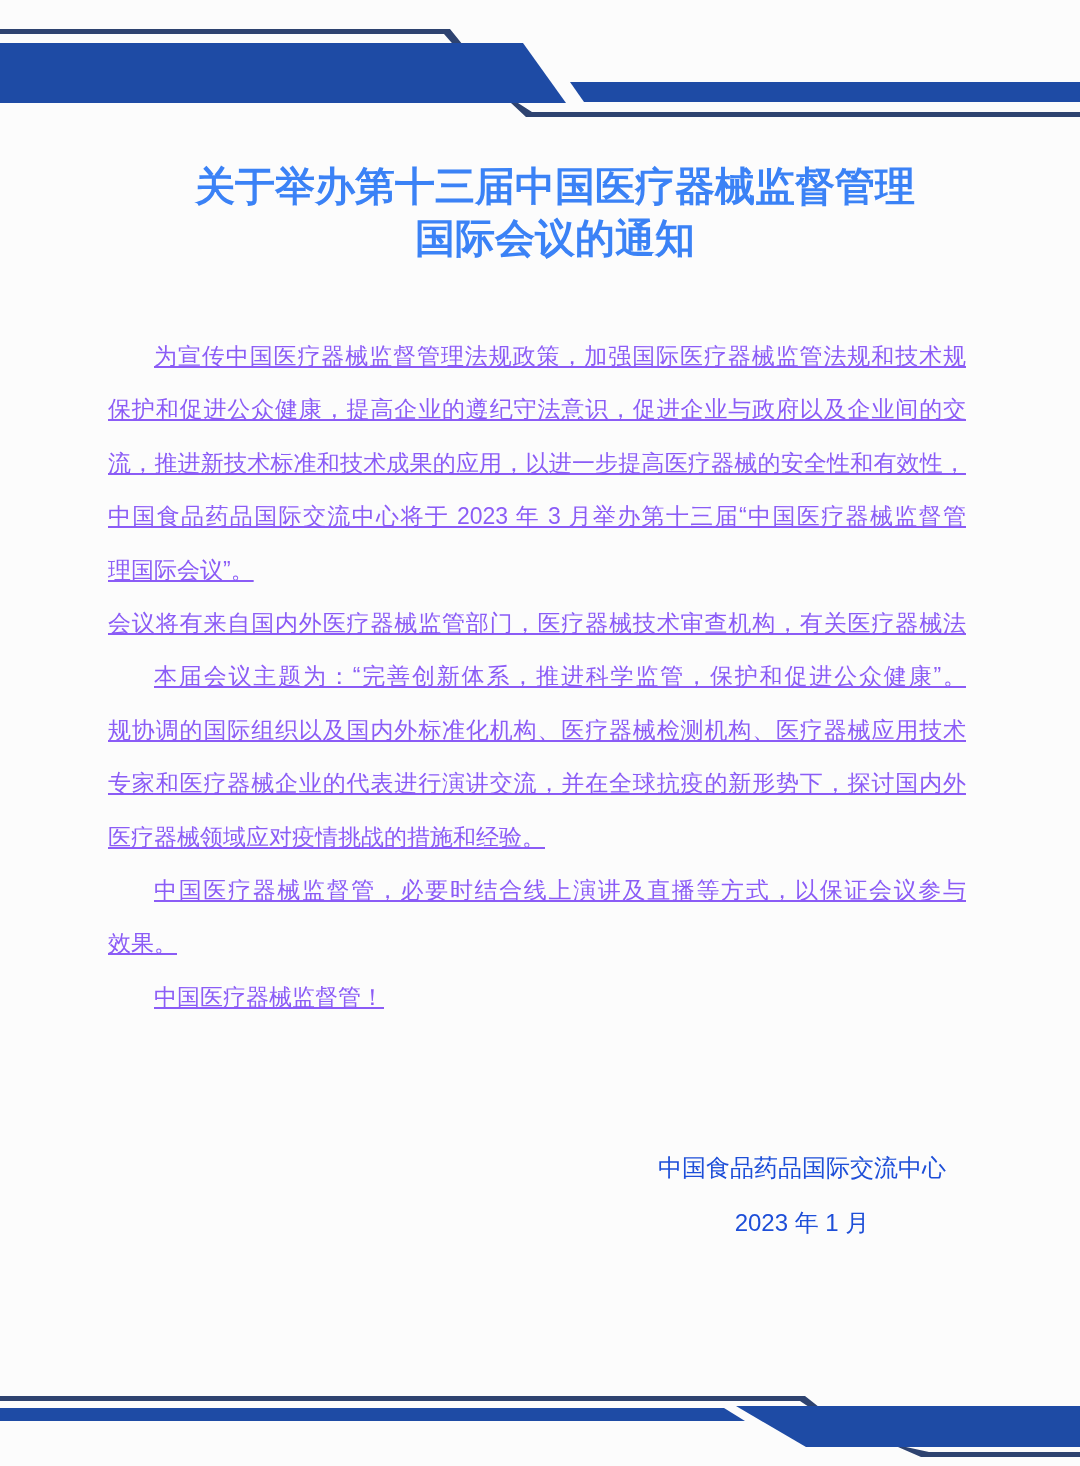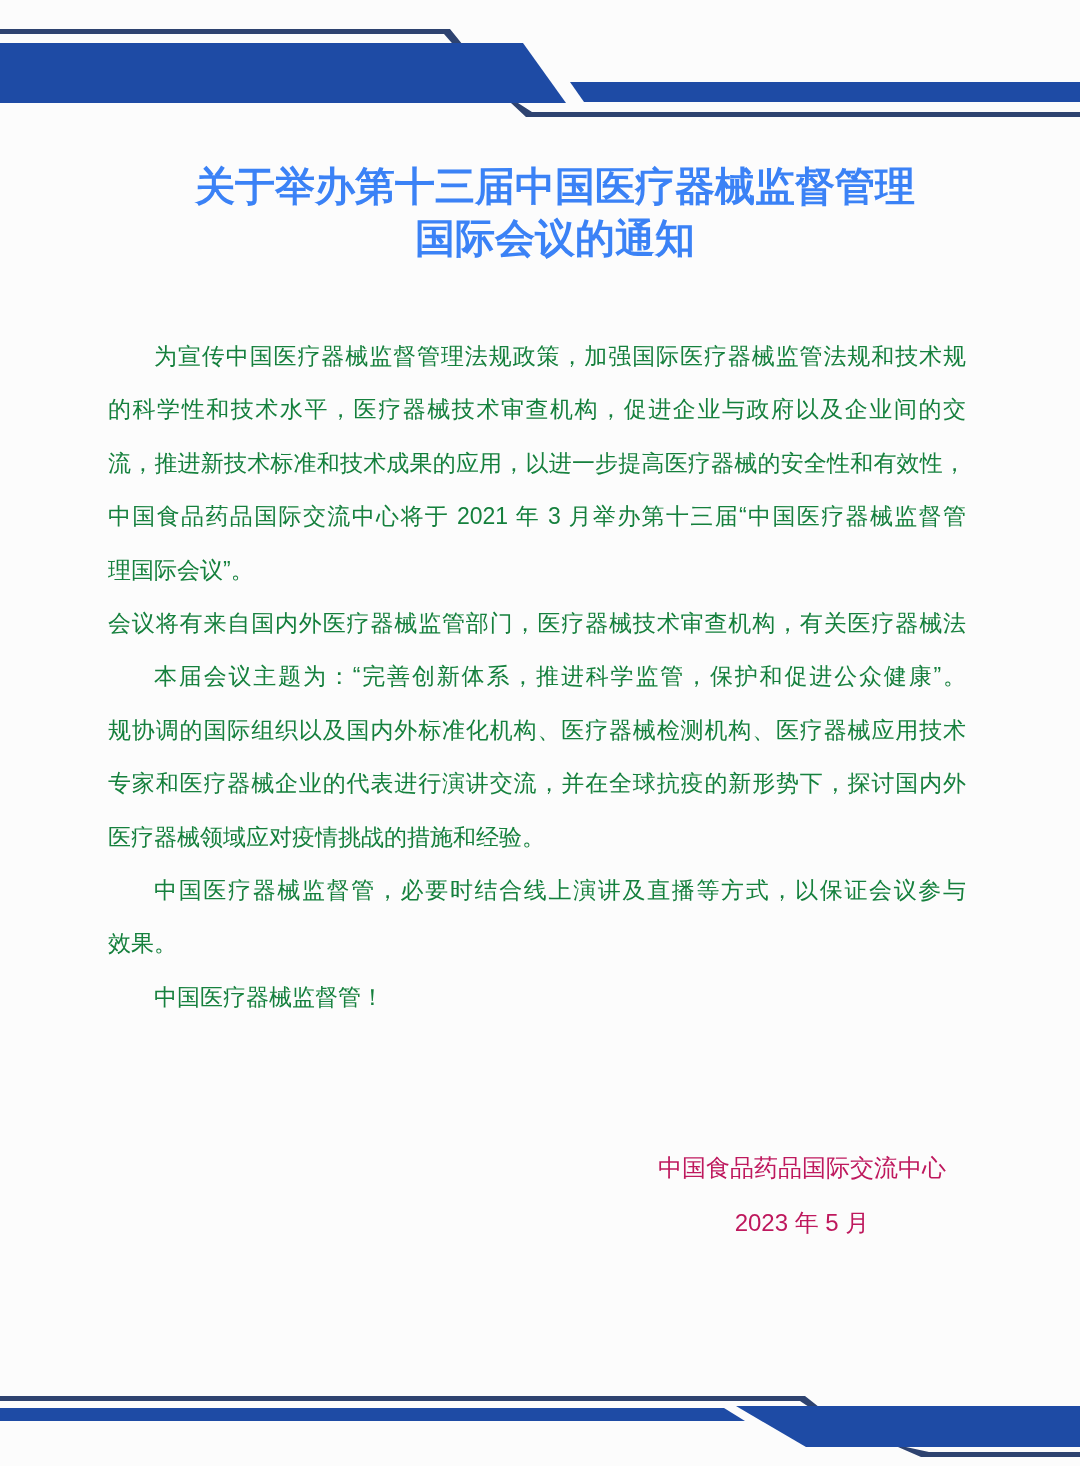--- a/index.html
+++ b/index.html
@@ -86,47 +86,47 @@
     <div class="shape h-big-band" style="background: rgb(30, 75, 165);"></div>
     <div class="shape h-right-band" style="background: rgb(30, 75, 165);"></div>
     <div class="shape h-navy-bot" style="background: rgb(46, 67, 112);"></div>
   </div>
 
   <div class="title" style="color: #3b82f6; padding-left: 15px;">
     <div>关于举办第十三届中国医疗器械监督管理</div>
     <div>国际会议的通知</div>
   </div>
 
-  <div class="body-text" style="color: #15803d;">
+  <div class="body-text" style="color: #8b5cf6; text-decoration: underline;">
       <div class="paragraph">
         <div class="line indent">为宣传中国医疗器械监督管理法规政策，加强国际医疗器械监管法规和技术规</div>
-        <div class="line">的科学性和技术水平，医疗器械技术审查机构，促进企业与政府以及企业间的交</div>
+        <div class="line">保护和促进公众健康，提高企业的遵纪守法意识，促进企业与政府以及企业间的交</div>
         <div class="line">流，推进新技术标准和技术成果的应用，以进一步提高医疗器械的安全性和有效性，</div>
-        <div class="line">中国食品药品国际交流中心将于 2021 年 3 月举办第十三届“中国医疗器械监督管</div>
+        <div class="line">中国食品药品国际交流中心将于 2023 年 3 月举办第十三届“中国医疗器械监督管</div>
         <div class="line last">理国际会议”。</div>
       </div>
       <div class="paragraph">
         <div class="line">会议将有来自国内外医疗器械监管部门，医疗器械技术审查机构，有关医疗器械法</div>
         <div class="line indent">本届会议主题为：“完善创新体系，推进科学监管，保护和促进公众健康”。</div>
         <div class="line">规协调的国际组织以及国内外标准化机构、医疗器械检测机构、医疗器械应用技术</div>
         <div class="line">专家和医疗器械企业的代表进行演讲交流，并在全球抗疫的新形势下，探讨国内外</div>
         <div class="line last">医疗器械领域应对疫情挑战的措施和经验。</div>
       </div>
       <div class="paragraph">
         <div class="line indent">中国医疗器械监督管，必要时结合线上演讲及直播等方式，以保证会议参与</div>
         <div class="line last">效果。</div>
       </div>
       <div class="paragraph">
         <div class="line indent last">中国医疗器械监督管！</div>
       </div>
     </div>
 
-  <div class="signature" style="color: #be185d;">
+  <div class="signature" style="color: #1d4ed8;">
     <div>中国食品药品国际交流中心</div>
-    <div>2023 年 5 月</div>
+    <div>2023 年 1 月</div>
   </div>
 
   <div class="deco deco-footer">
     <div class="shape f-navy-top" style="background: rgb(46, 67, 112);"></div>
     <div class="shape f-left-band" style="background: rgb(30, 75, 165);"></div>
     <div class="shape f-big-band" style="background: rgb(30, 75, 165);"></div>
     <div class="shape f-navy-bot" style="background: rgb(46, 67, 112);"></div>
   </div>
 
 </div>

